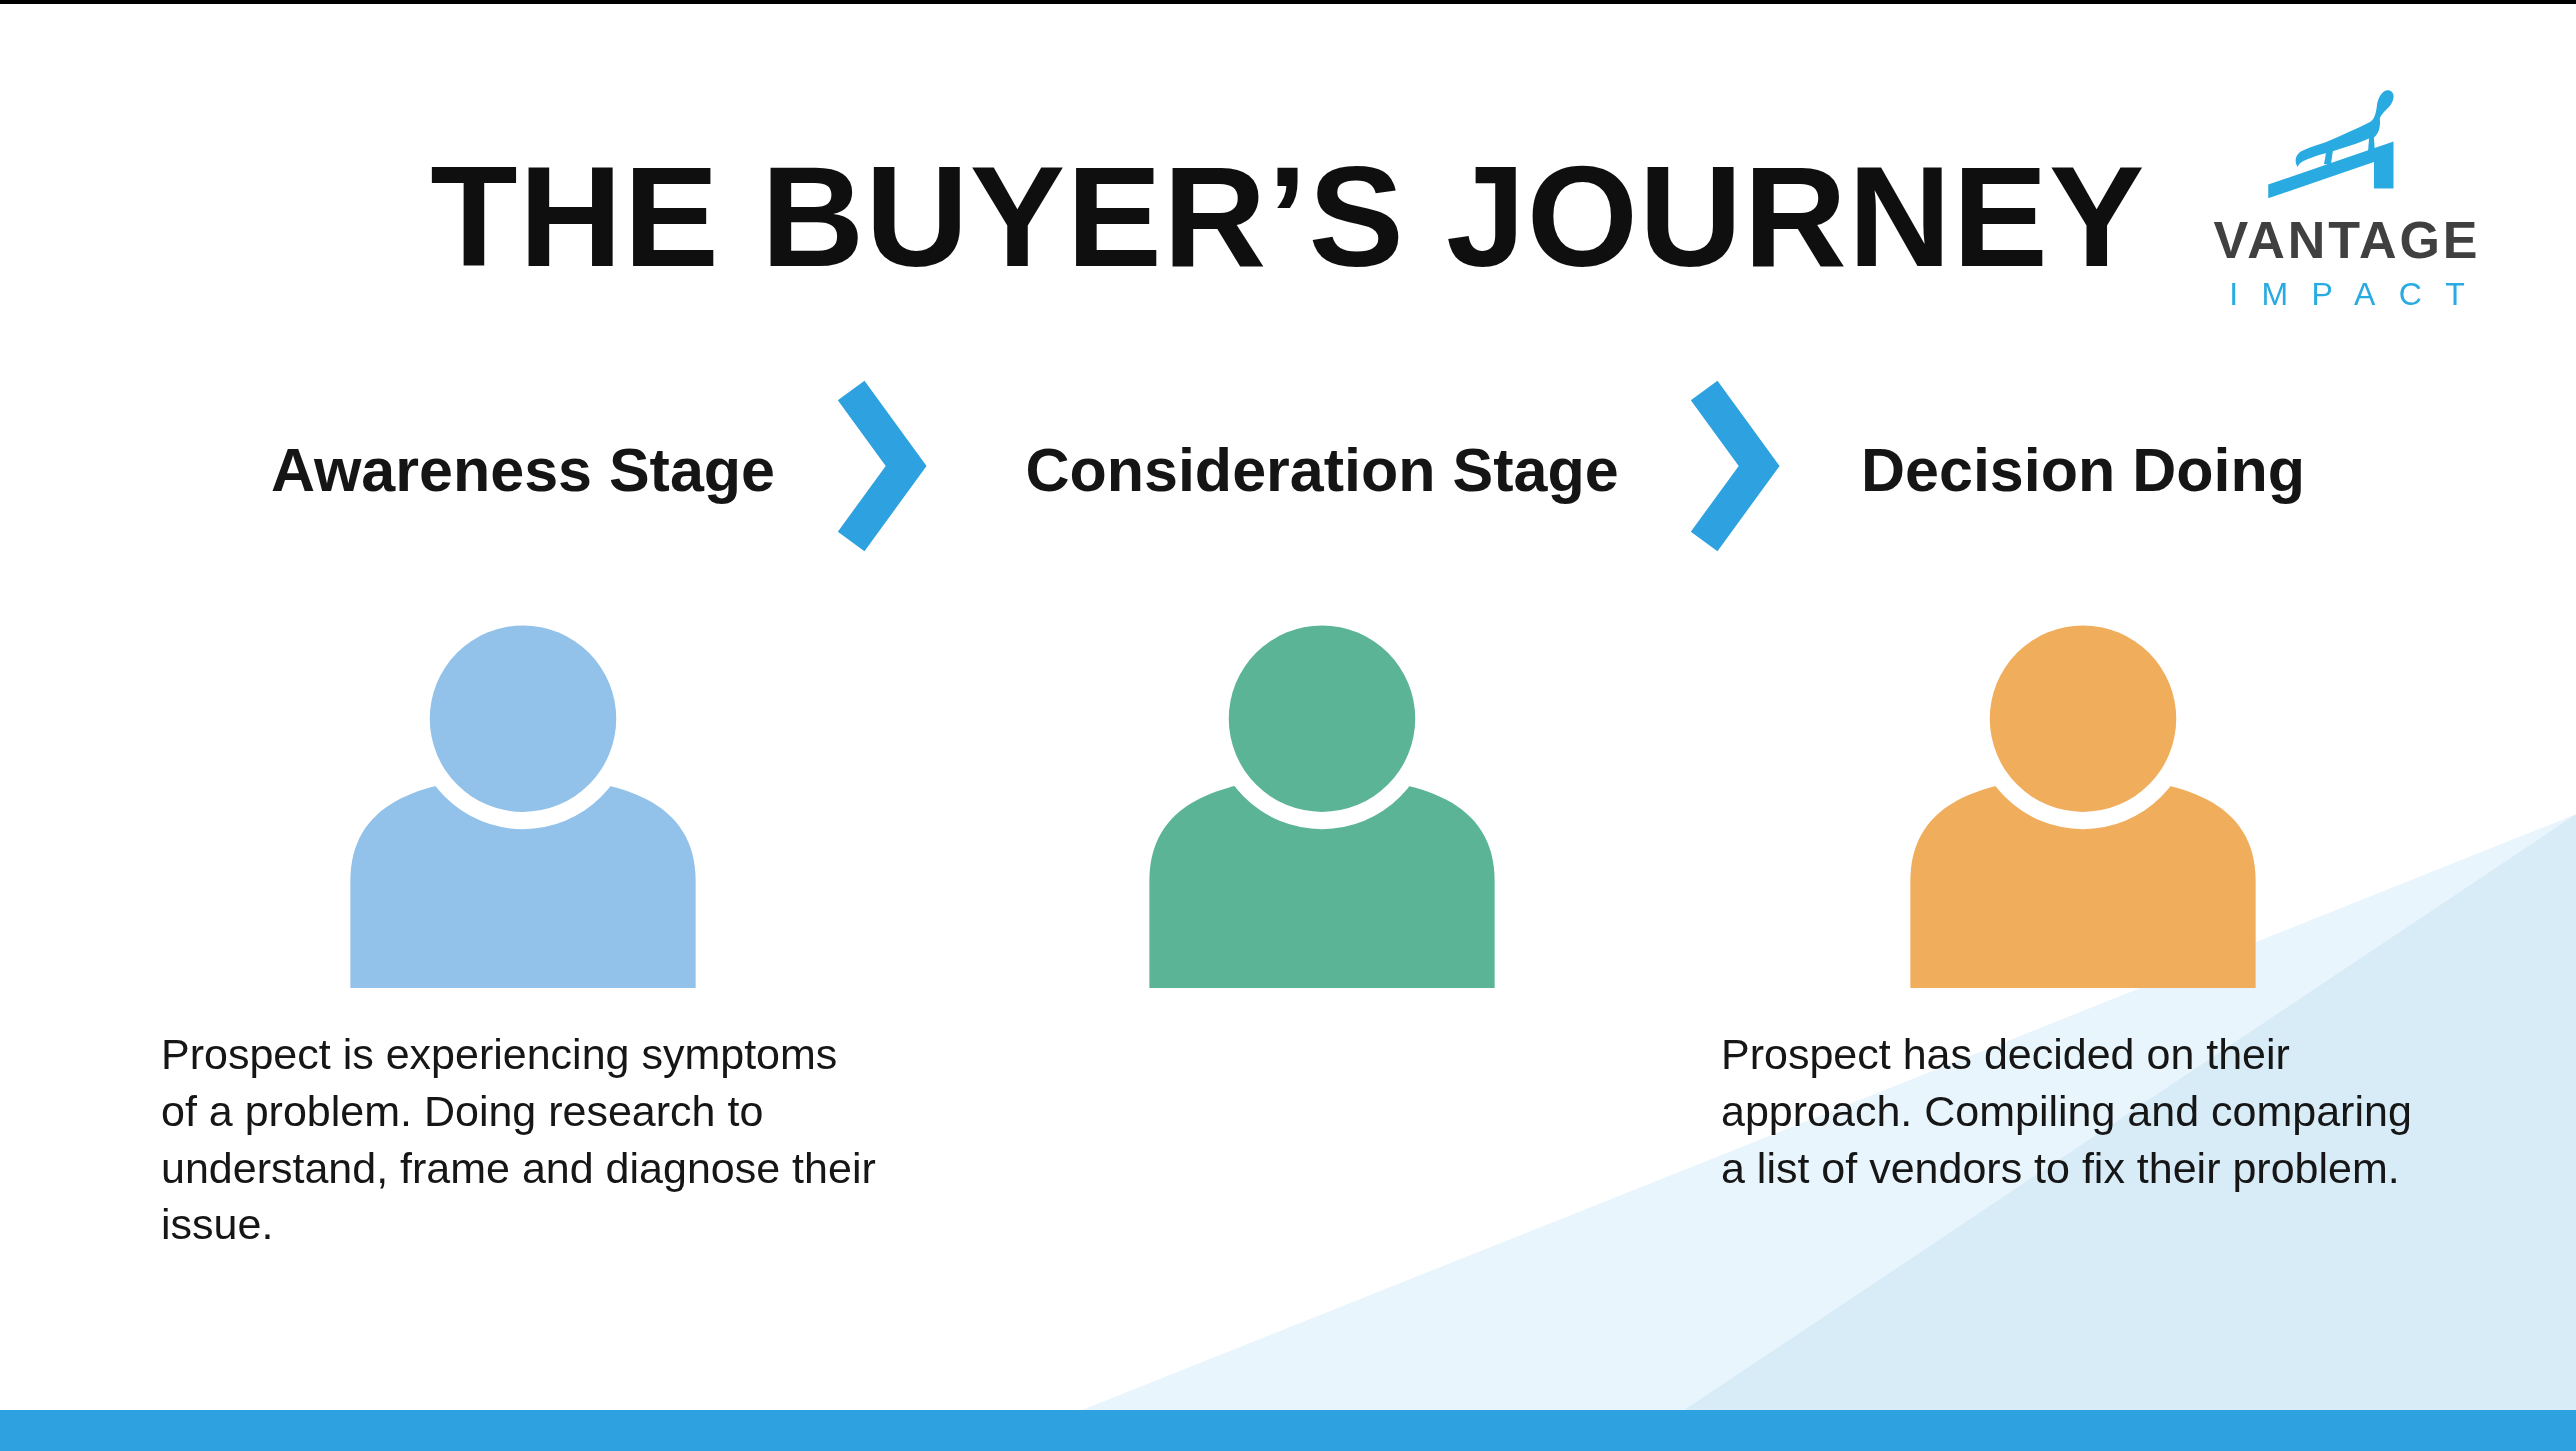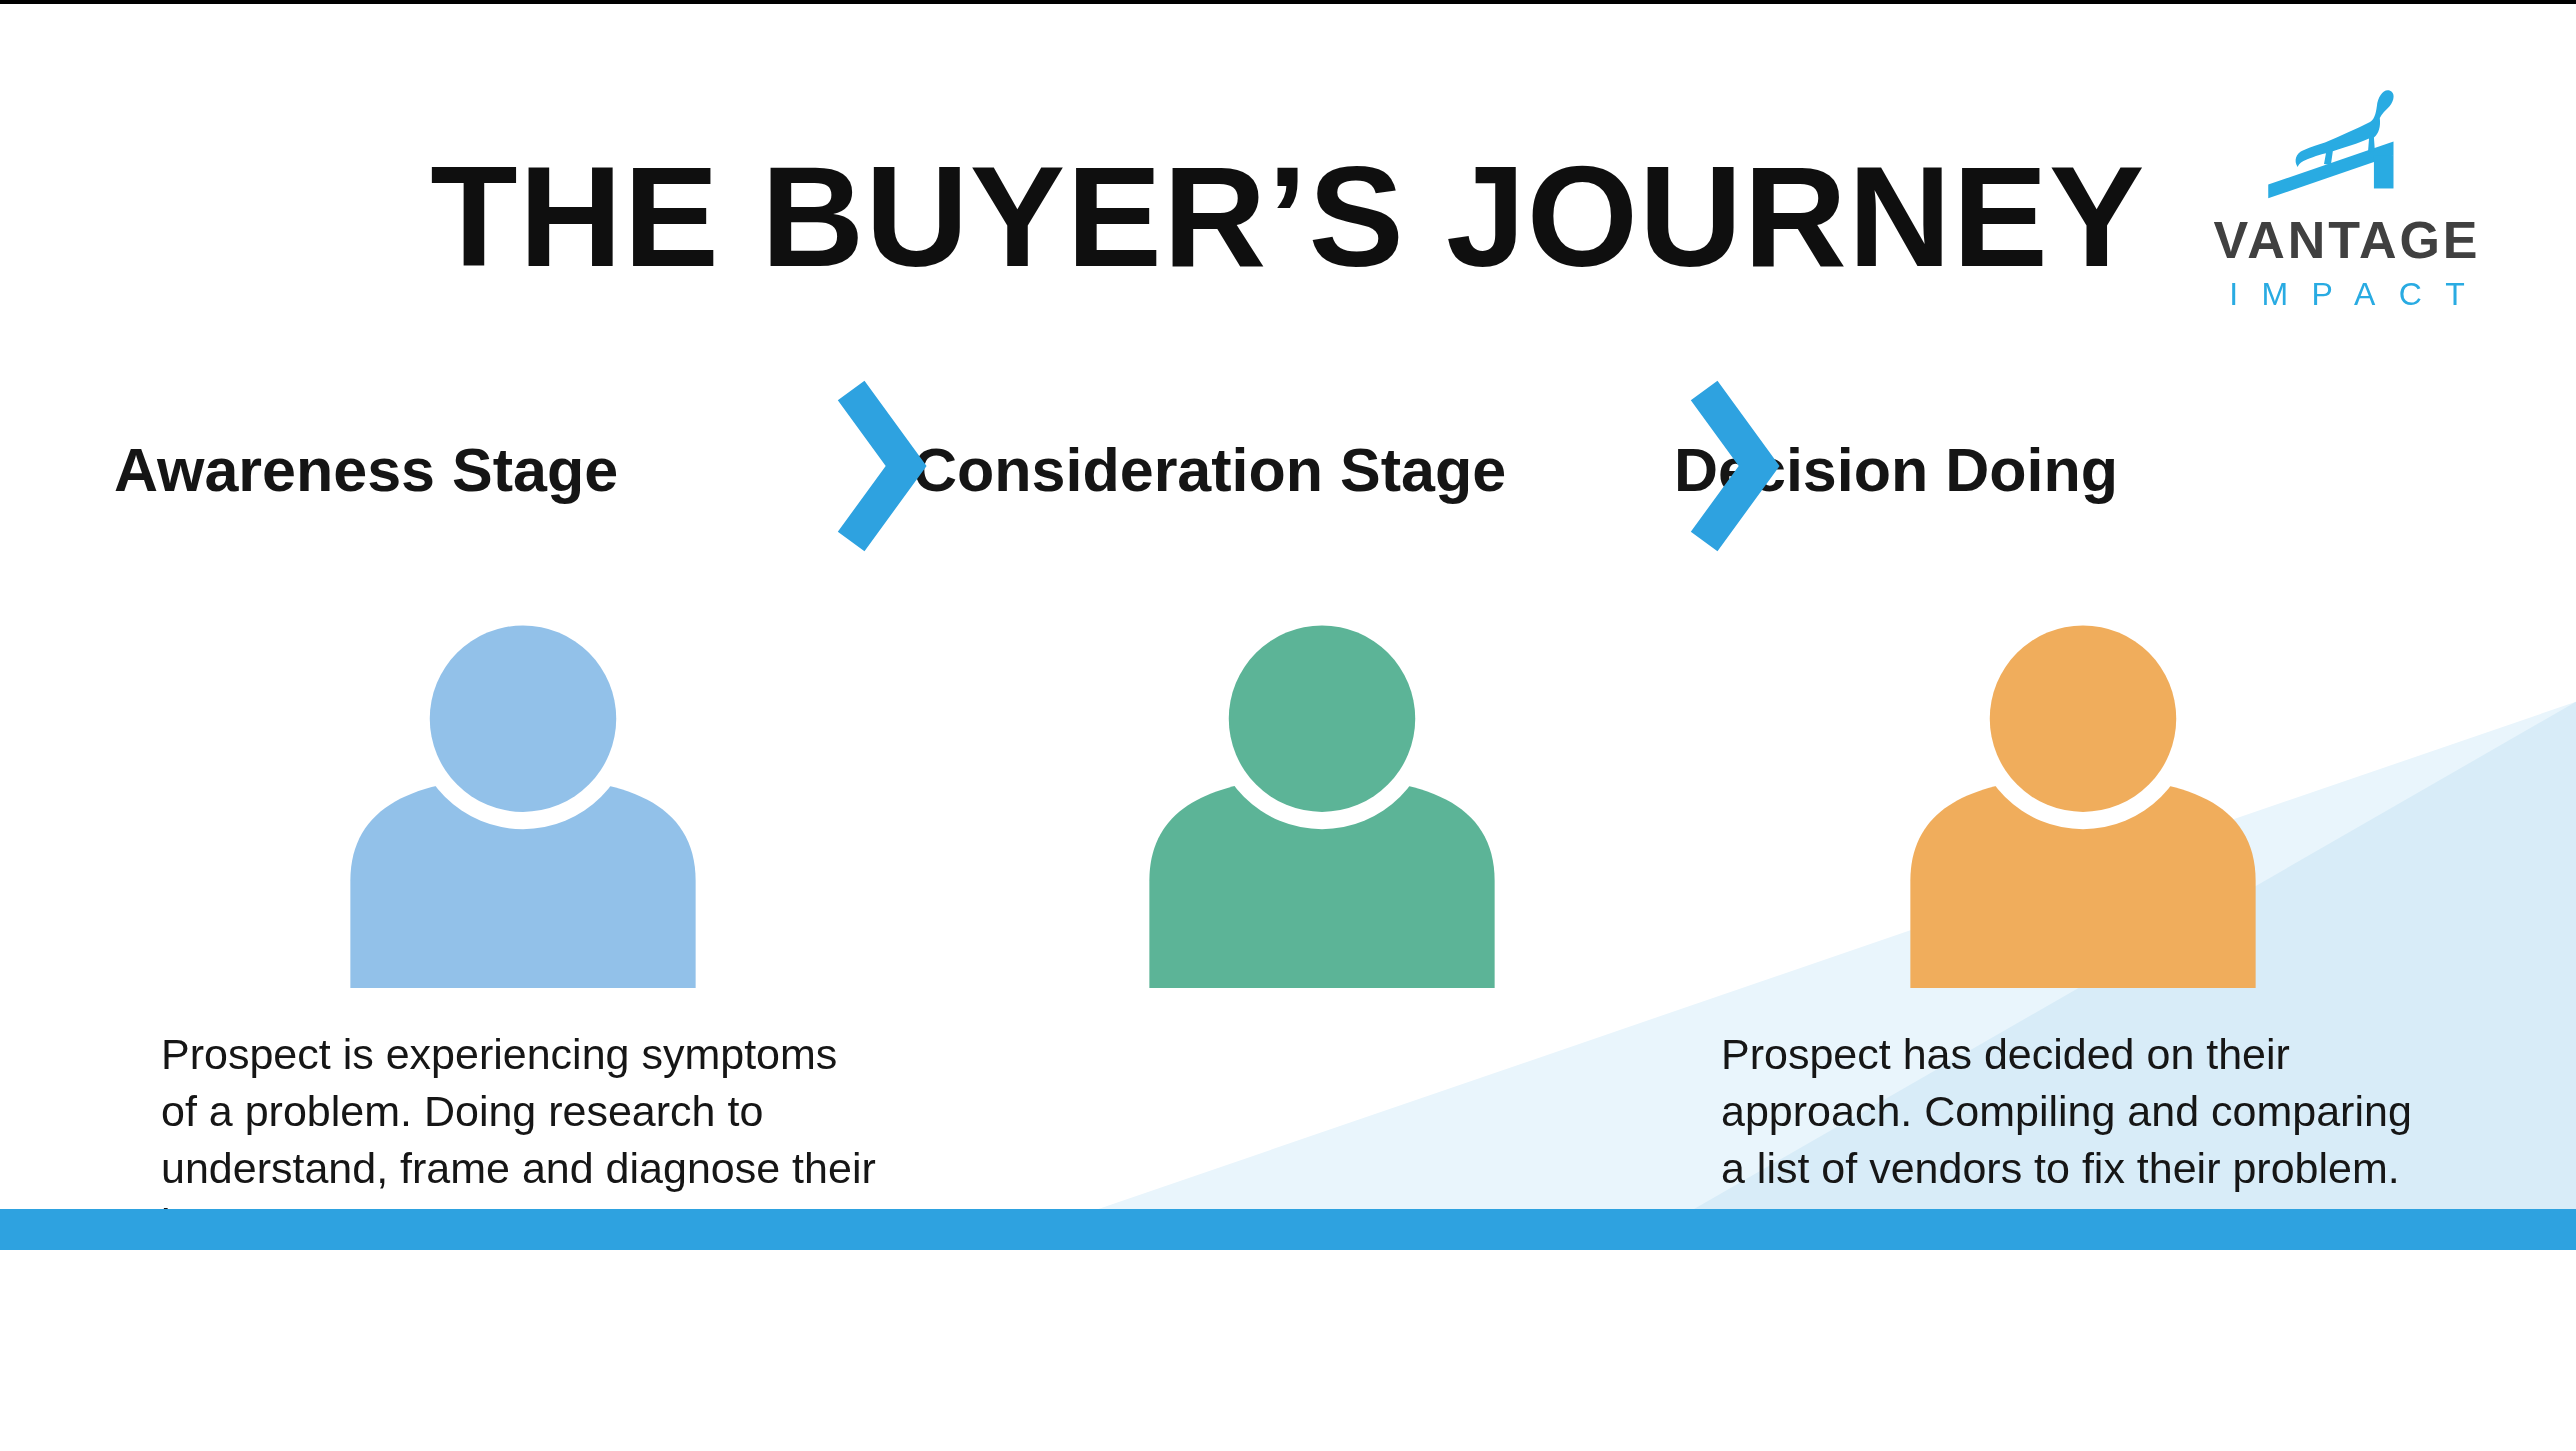--- a/index.html
+++ b/index.html
@@ -1,19 +1,19 @@
 <!DOCTYPE html>
 <html style="font-size:9.3px"><head>
 <meta charset="utf-8">
 <style>
   html, body { margin: 0; padding: 0; background: #ffffff; }
   .canvas {
     position: relative;
     width: 2576px;
-    height: 1250px;
+    height: 1451px;
     background: #ffffff;
     overflow: hidden;
     font-family: "Liberation Sans", sans-serif;
     border-top: 4.7px solid #000000;
     box-sizing: border-box;
   }
 
   
   .swoosh { position: absolute; inset: 0; }
   .swoosh-a { background: #E9F5FC; clip-path: polygon(38% 100%, 100% 56%, 100% 100%); }
@@ -27,21 +27,21 @@
   .title {
     position: absolute; top: 131px; left: 0; width: 2576px;
     text-align: center;
     font-size: 143px; font-weight: 700; letter-spacing: 1.2px;
     color: #0f0f0f;
     white-space: nowrap;
   }
 
   .stage-label {
     position: absolute; top: 431px; width: 818px;
-    text-align: left;
+    text-align: center;
     font-size: 61px; font-weight: 700; color: #151515;
     white-space: nowrap;
   }
   #label-0 { left: 114px; }
   #label-1 { left: 913px; }
   #label-2 { left: 1674px; }
 
   .chevron { position: absolute; top: 373px; width: 88px; height: 178px; overflow: visible; }
   #chev-0 { left: 837px; }
   #chev-1 { left: 1690px; }

